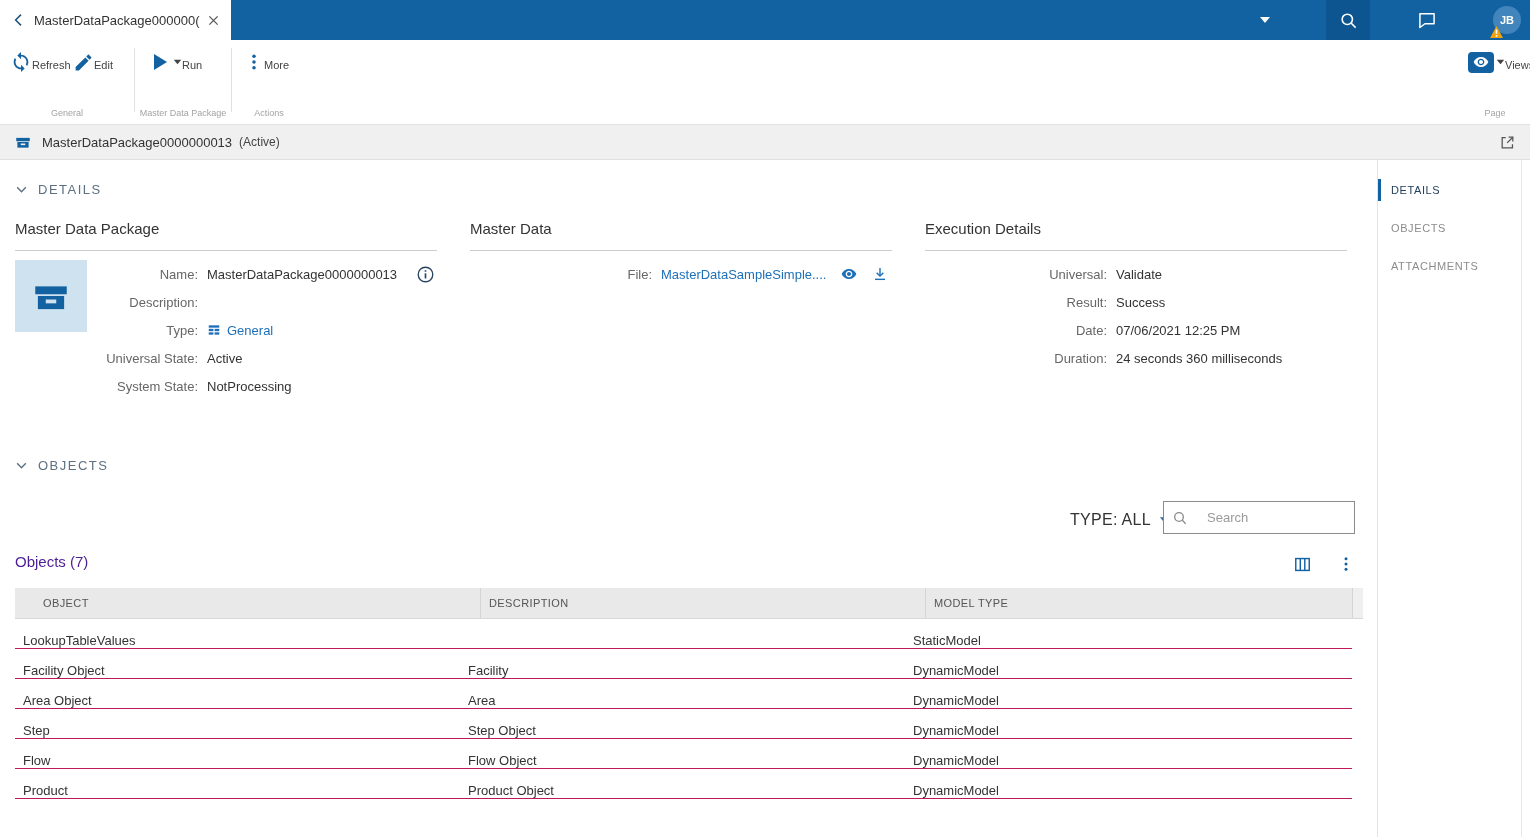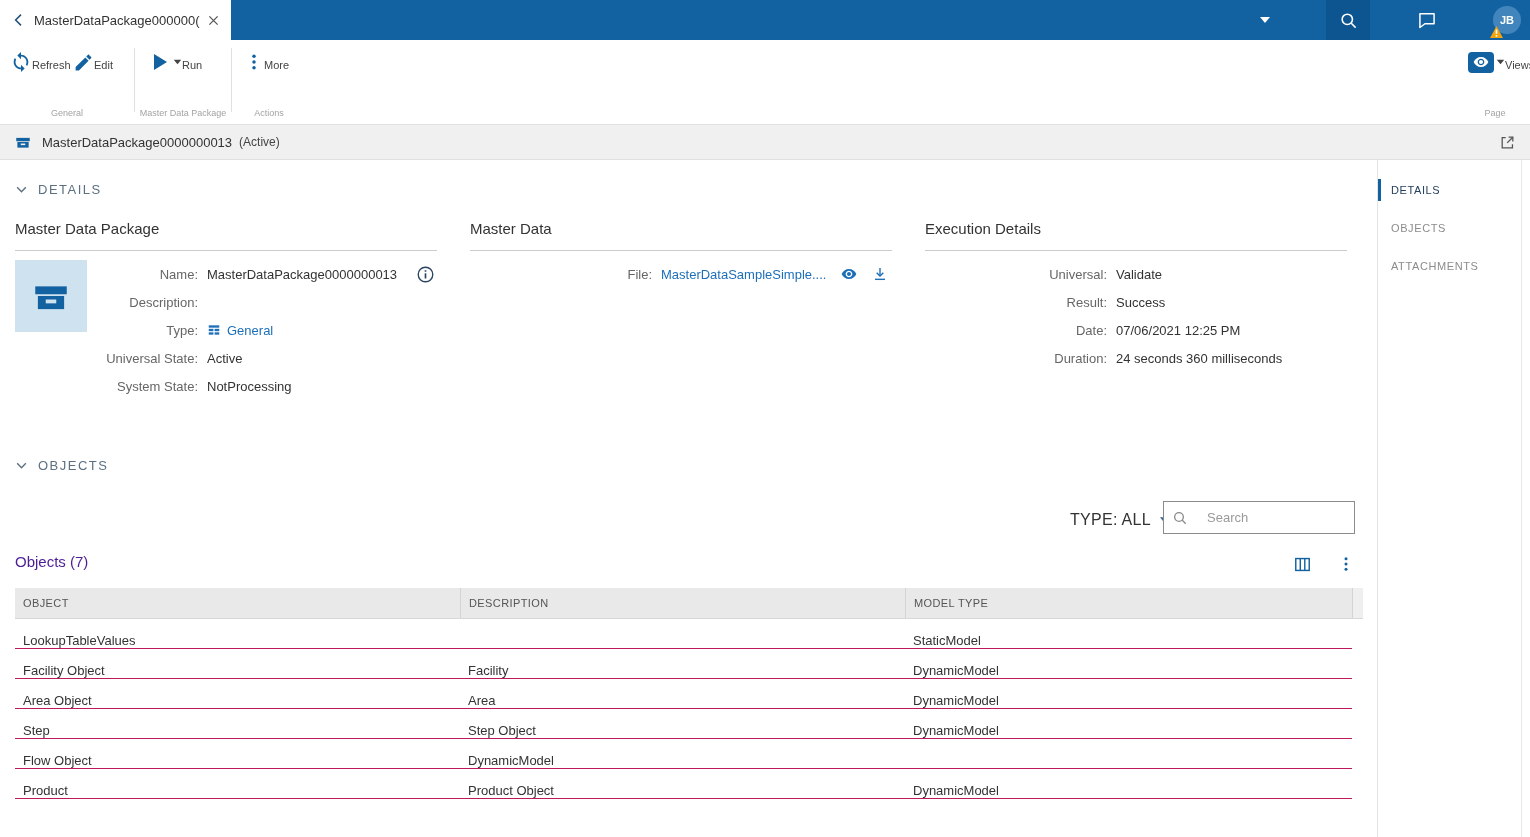--- a/index.html
+++ b/index.html
@@ -81,21 +81,21 @@
   .search-box input { border:none; outline:none; flex:1; font-size:13px; color:#333; margin-left:7px;
                       font-family:"Liberation Sans", sans-serif; background:transparent; min-width:0; }
   .search-box input::placeholder { color:#9a9a9a; }
   .table-title { position:absolute; left:15px; top:393px; font-size:15px; color:#4c1d95; }
   .cols-btn { position:absolute; left:1293px; top:395px; cursor:pointer; }
   .dots-btn { position:absolute; left:1337px; top:393px; cursor:pointer; }
 
   .obj-table { position:absolute; left:15px; top:428px; width:1348px; }
   .thead { display:flex; background:#e9e9e9; height:31px; border-bottom:1px solid #d8d8d8; }
   .th { font-size:11px; color:#555; letter-spacing:.4px; display:flex; align-items:center; padding-left:8px; height:100%; }
-  .th.c1 { width:445px; }
+  .th.c1 { width:445px;margin-left:20px; }
   .th.c2 { width:445px; border-left:1px solid #d4d4d4; }
   .th.c3 { flex:1; border-left:1px solid #d4d4d4; }
   .th-gutter { width:11px; height:100%; border-left:1px solid #d4d4d4; background:#efefef; }
   .trow { display:flex; height:30px; align-items:flex-end; border-bottom:1px solid #be185d; width:1337px; cursor:pointer; }
   .td { font-size:13px; color:#333; padding-left:8px; overflow:hidden; white-space:nowrap; }
   .td.c1 { width:445px; } .td.c2 { width:445px; } .td.c3 { flex:1; }
 
   
   .side-nav { position:absolute; left:1377px; top:0; bottom:0; width:144px; border-left:1px solid #e4e4e4;
               background:#fff; padding-top:12px; }
@@ -421,20 +421,21 @@
       <div class="td c2">Area Object</div>
       <div class="td c1">Area</div>
       <div class="td c3">DynamicModel</div>
     </div>
     <div class="trow">
       <div class="td c1">Step</div>
       <div class="td c2">Step Object</div>
       <div class="td c3">DynamicModel</div>
     </div>
     <div class="trow">
+      <div class="td c1">Flow</div>
       <div class="td c2">Flow Object</div>
       <div class="td c3">DynamicModel</div>
     </div>
     <div class="trow">
       <div class="td c1">Product</div>
       <div class="td c2">Product Object</div>
       <div class="td c3">DynamicModel</div>
     </div>
   </div>
 

